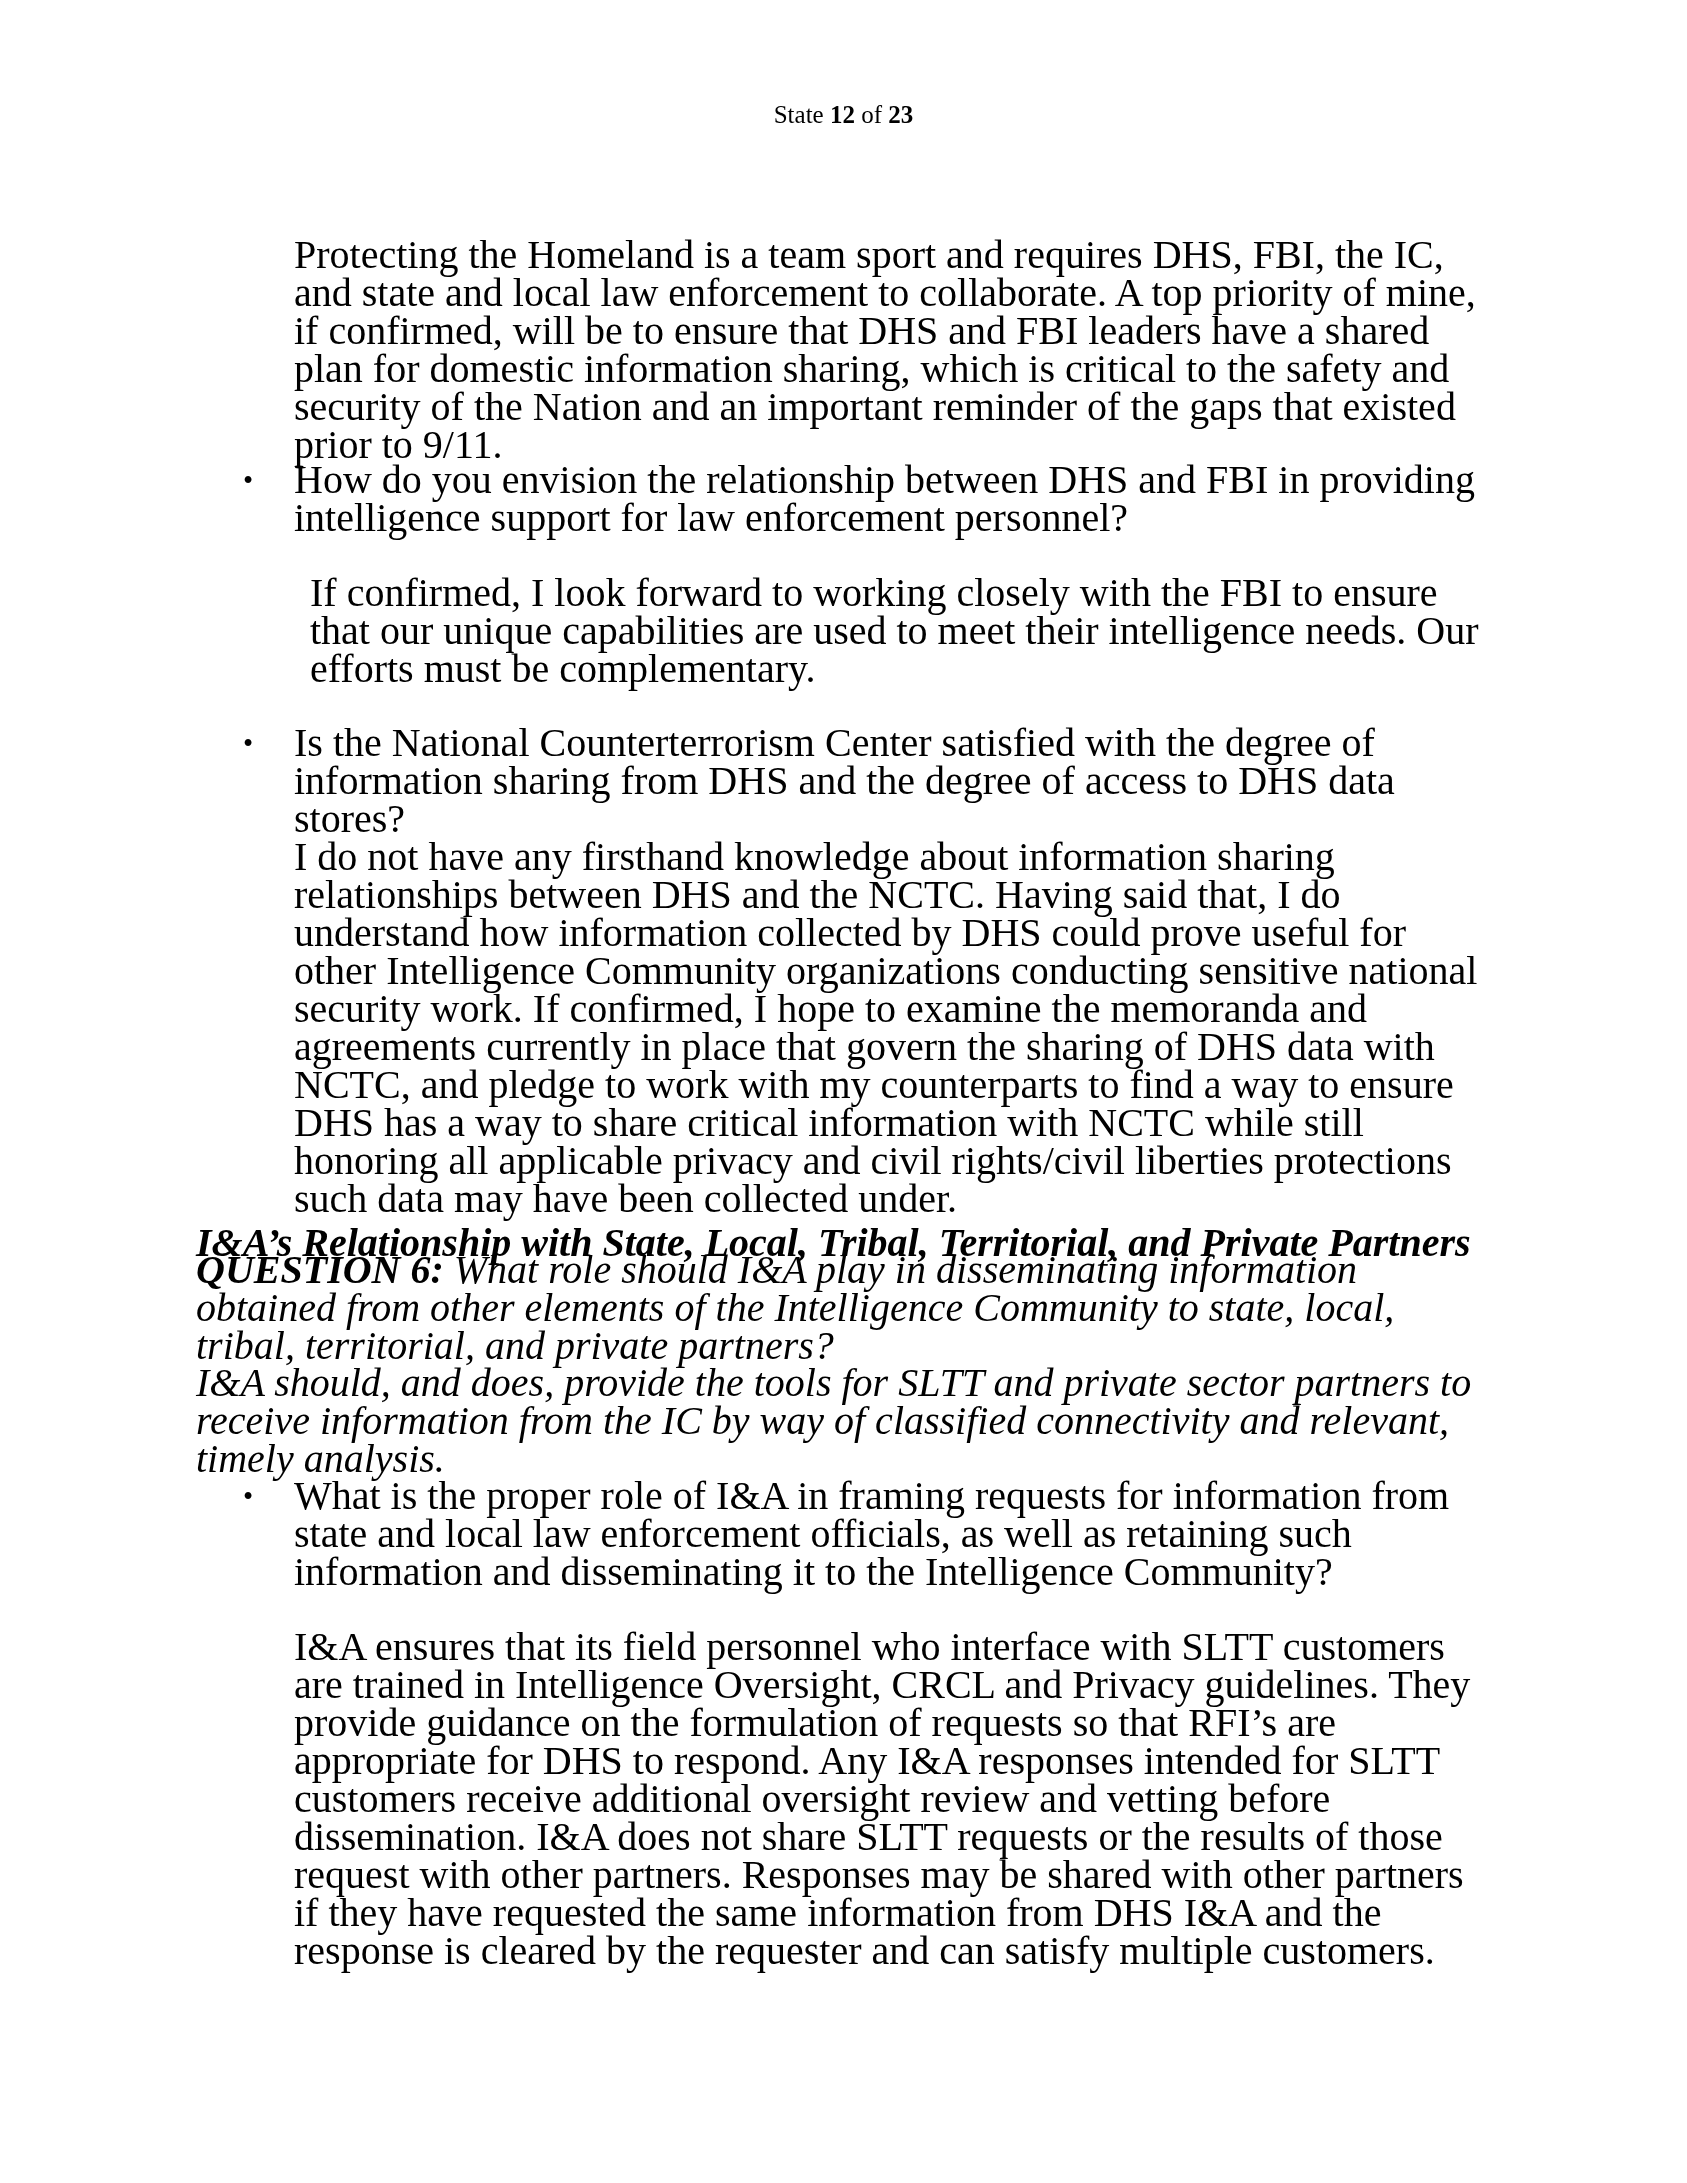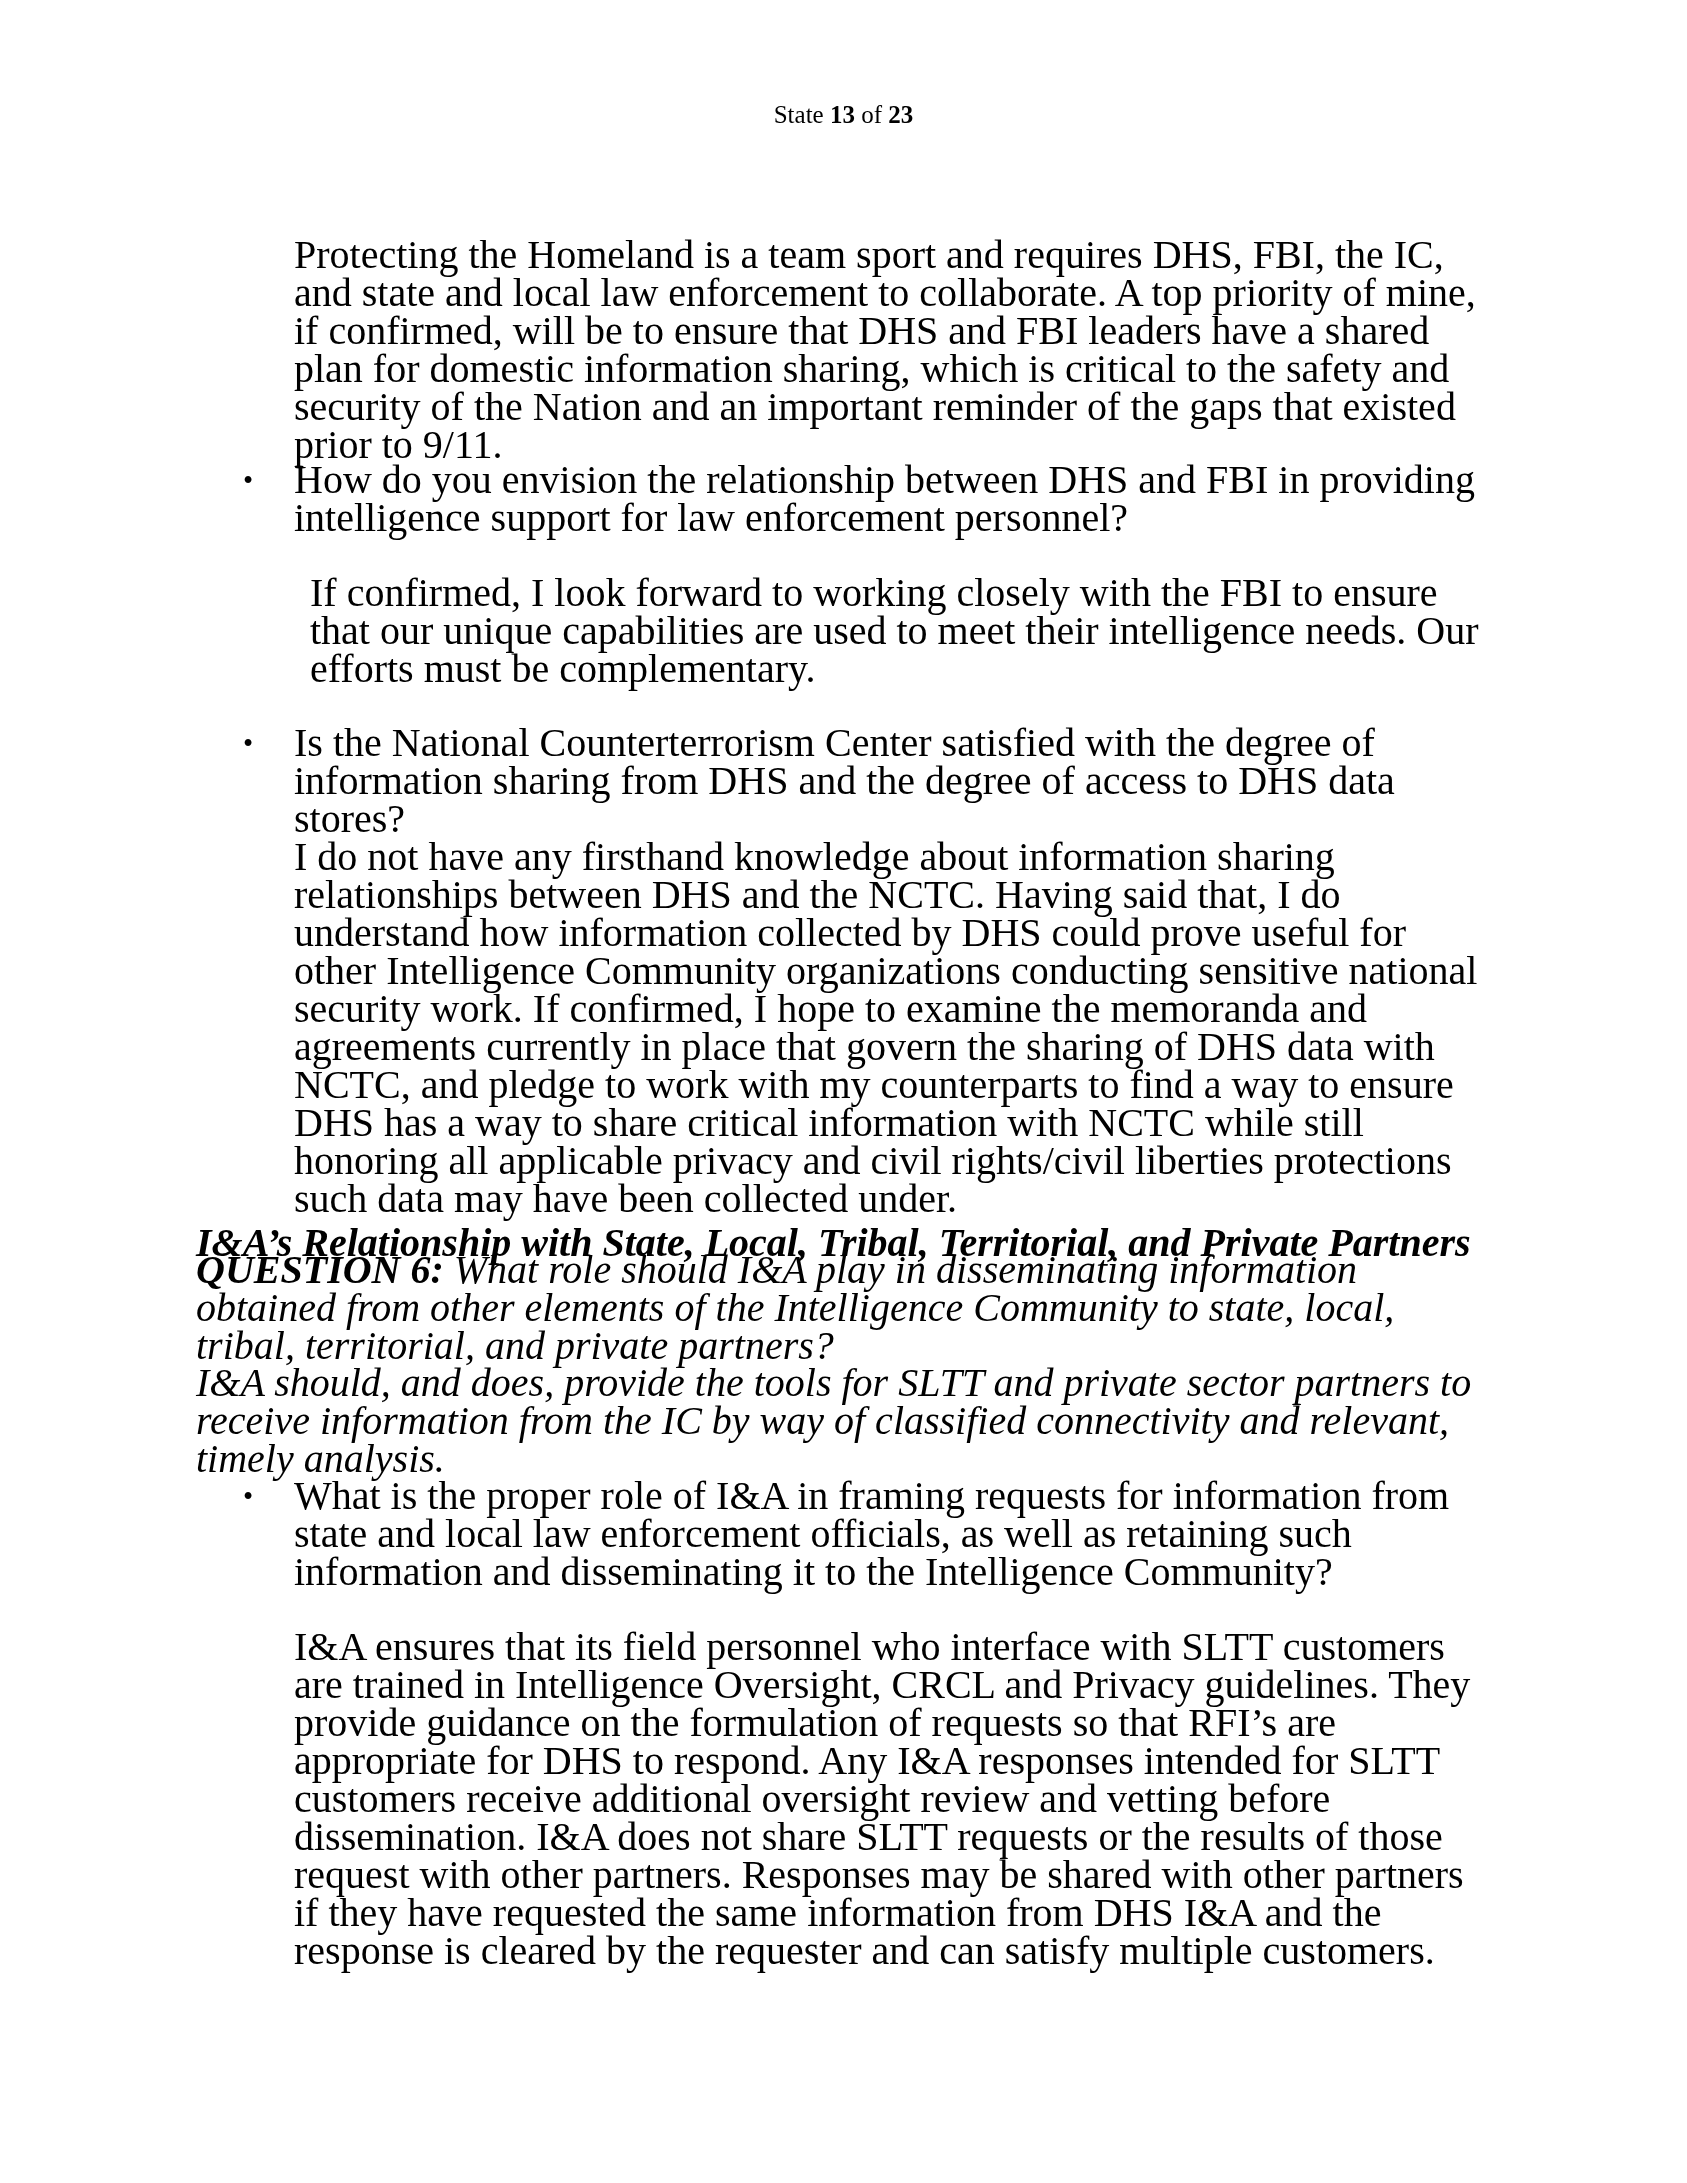--- a/index.html
+++ b/index.html
@@ -13,21 +13,21 @@
   .full { left: 196px; width: 1297px; font-style: italic; }
   .bullet { position: absolute; left: 243px; font-size: 29px; line-height: 38px; }
   .heading { font-style: italic; font-weight: bold; }
   .qlabel { font-weight: bold; }
 </style>
 </head>
 <body>
 
 <div class="page-header">
   <span>State</span>
-  <b>13</b>
+  <b>12</b>
   <span>of</span>
   <b>23</b>
 </div>
 
 <div class="block indent" style="top:236px;">Protecting the Homeland is a team sport and requires DHS, FBI, the IC, and state and local law enforcement to collaborate. A top priority of mine, if confirmed, will be to ensure that DHS and FBI leaders have a shared plan for domestic information sharing, which is critical to the safety and security of the Nation and an important reminder of the gaps that existed prior to 9/11.</div>
 
 <span class="bullet" style="top:461px;">•</span>
 <div class="block indent" style="top:461px;">How do you envision the relationship between DHS and FBI in providing intelligence support for law enforcement personnel?</div>
 <div class="block indent" style="top:574px;margin-left:16px;">If confirmed, I look forward to working closely with the FBI to ensure that our unique capabilities are used to meet their intelligence needs.  Our efforts must be complementary.</div>
 

